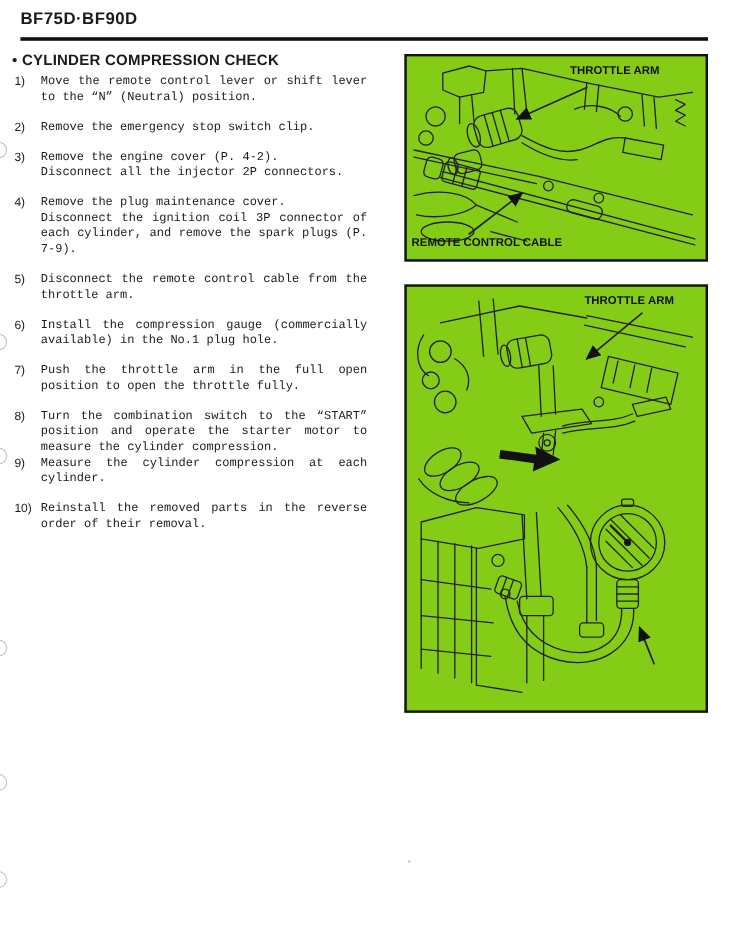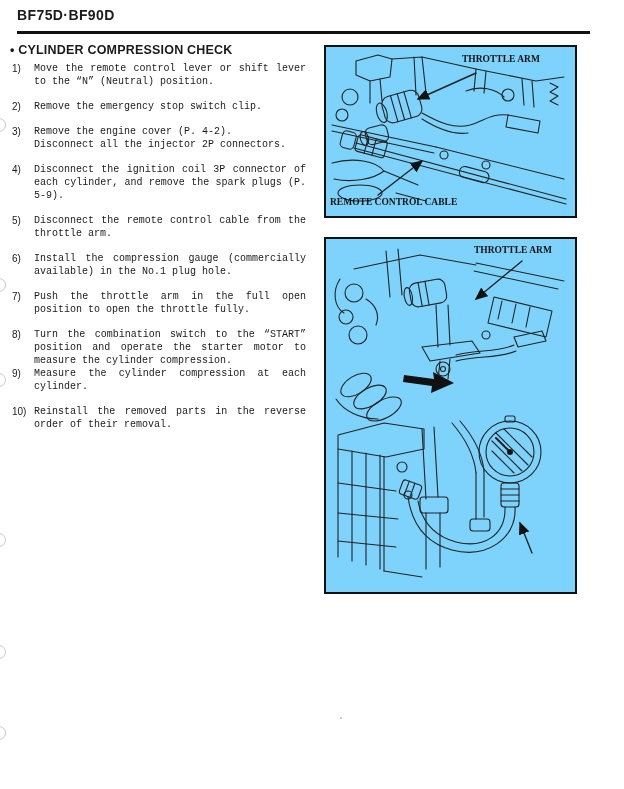--- a/index.html
+++ b/index.html
@@ -36,22 +36,22 @@
     table-layout:fixed;
   }
   table.spec td{
     border:1px solid #222;padding:3px 10px;vertical-align:middle;
     font-size:10px;line-height:13.5px;
   }
   table.spec td.c1{width:78px;}
   table.spec td.c2 span{display:block;white-space:nowrap;}
   
   .figbox{
-    position:absolute;left:324px;width:249px;
-    border:2px solid #111;background:#7dd3fc;font-family:Liberation Serif, serif;
+    position:absolute;left:337px;width:249px;
+    border:2px solid #111;background:#84cc16;
   }
   #figbox1{top:45px;height:169px;}
   #figbox2{top:237px;height:353px;}
   .figbox svg{position:absolute;left:0;top:0;}
   .figlabel{
     position:absolute;font-weight:bold;font-size:9.5px;line-height:13px;
     white-space:nowrap;color:#111;background:transparent;
   }
   
   .binder-arc{
@@ -94,21 +94,22 @@
       <span class="num">3)</span>
       <div class="stext">
         <p>Remove the engine cover (P. 4-2).</p>
         <p>Disconnect all the injector 2P connectors.</p>
       </div>
     </div>
 
     <div class="step">
       <span class="num">4)</span>
       <div class="stext">
-        <p>Disconnect the ignition coil 3P connector of each cylinder, and remove the spark plugs (P. 5-9).</p>
+        <p>Remove the plug maintenance cover.</p>
+        <p>Disconnect the ignition coil 3P connector of each cylinder, and remove the spark plugs (P. 7-9).</p>
       </div>
     </div>
 
     <div class="step">
       <span class="num">5)</span>
       <div class="stext">
           <p>Disconnect the remote control cable from the throttle arm.</p>
         </div>
     </div>
 

